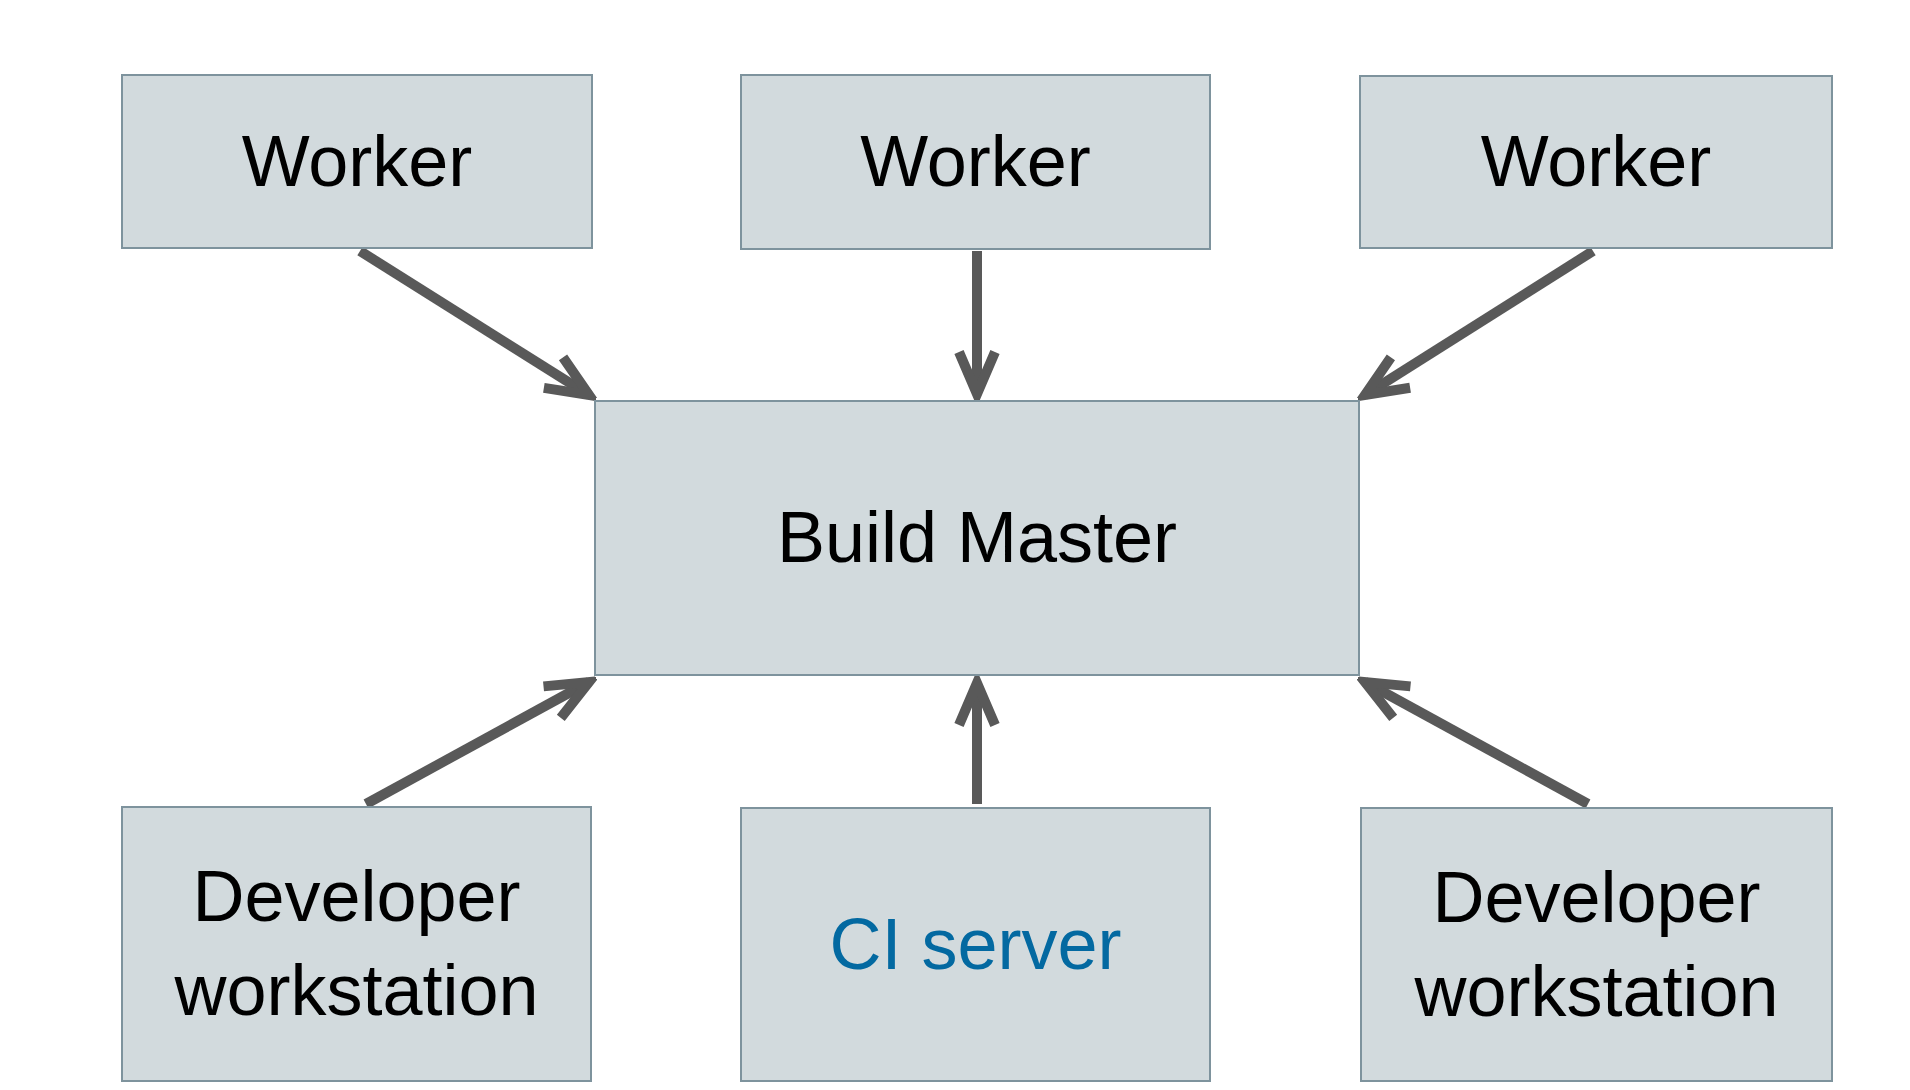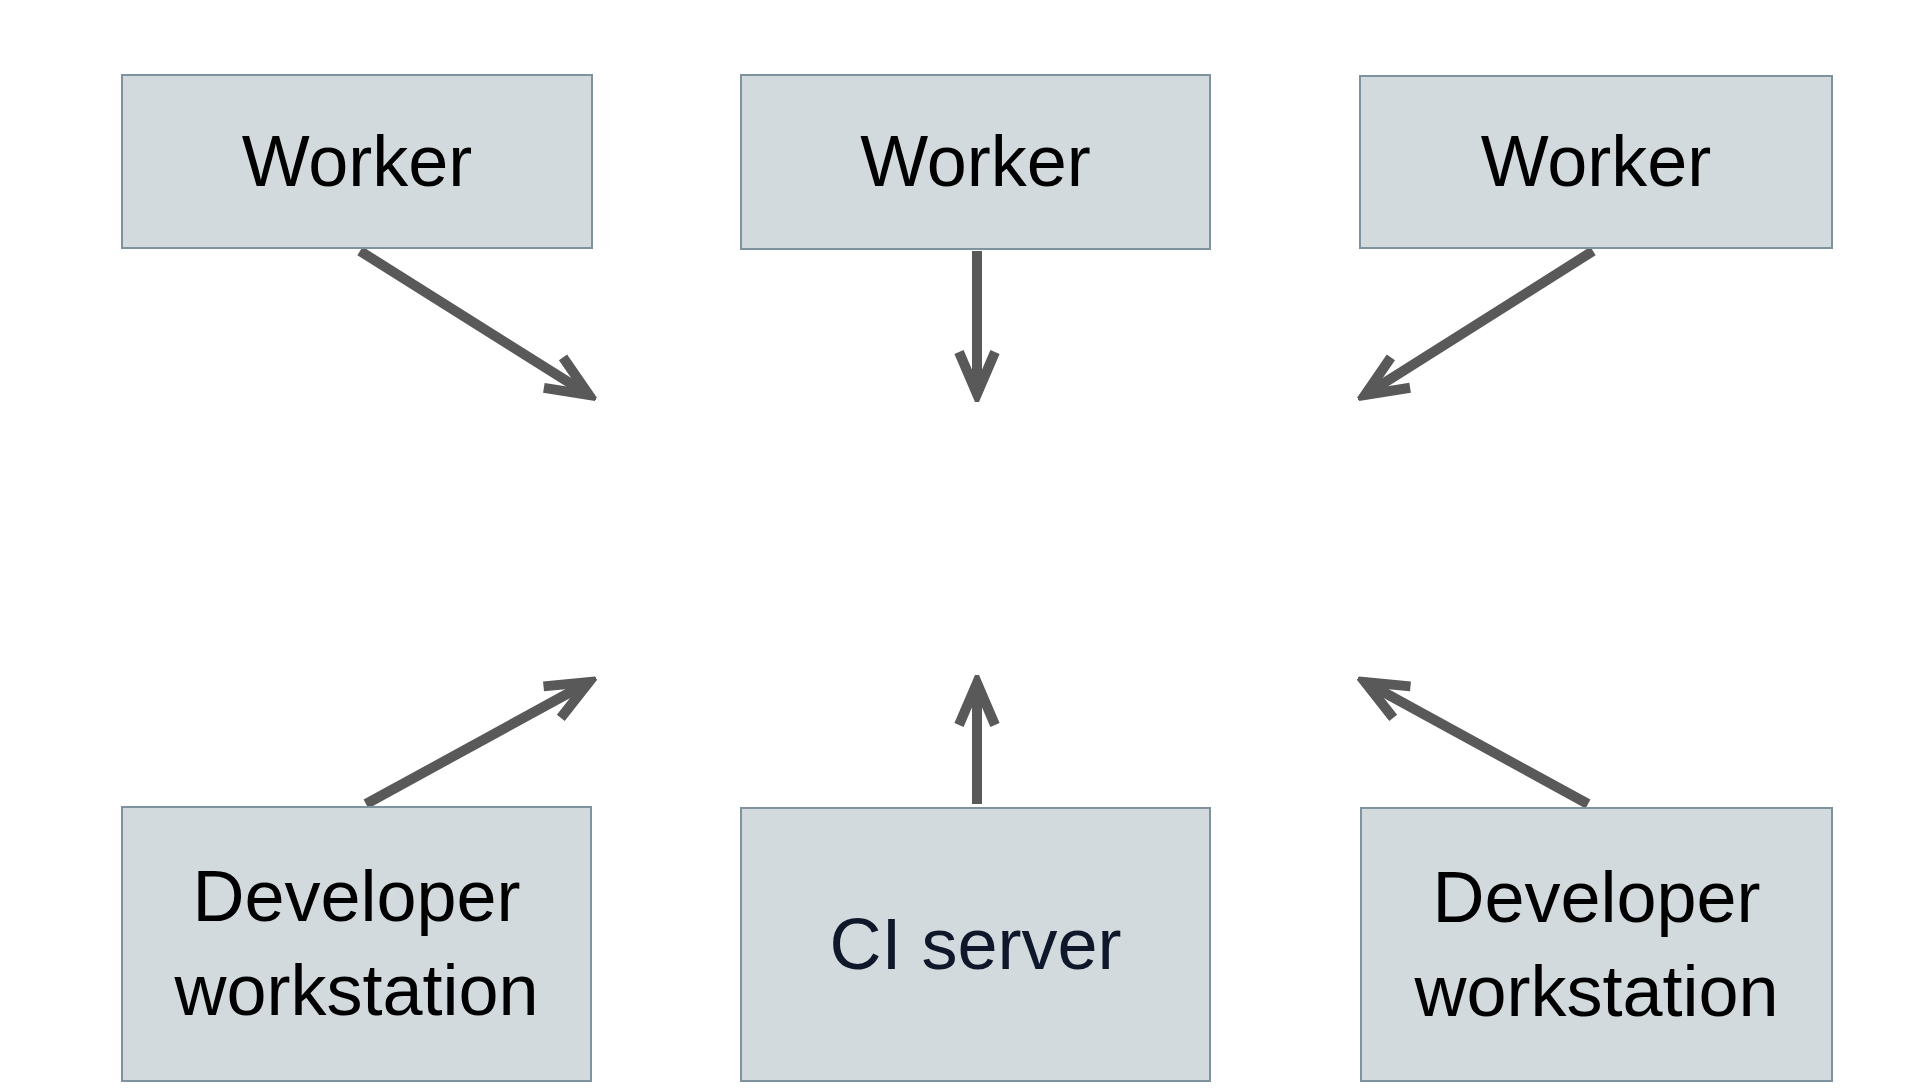--- a/index.html
+++ b/index.html
@@ -60,22 +60,25 @@
 
 <div class="node" style="left: 121px; top: 42px; width: 472px; height: 175px; background: rgb(210, 218, 221); border-color: rgb(126, 147, 157); color: rgb(0, 0, 0);">
       <span>Worker</span>
     </div>
     <div class="node" style="left: 740px; top: 42px; width: 471px; height: 176px; background: rgb(210, 218, 221); border-color: rgb(126, 147, 157); color: rgb(0, 0, 0);">
       <span>Worker</span>
     </div>
     <div class="node" style="left: 1359px; top: 43px; width: 474px; height: 174px; background: rgb(210, 218, 221); border-color: rgb(126, 147, 157); color: rgb(0, 0, 0);">
       <span>Worker</span>
     </div>
+    <div class="node" style="left: 594px; top: 368px; width: 766px; height: 276px; background: rgb(210, 218, 221); border-color: rgb(126, 147, 157); color: rgb(0, 0, 0);">
+      <span>Build Master</span>
+    </div>
     <div class="node" style="left: 121px; top: 774px; width: 471px; height: 276px; background: rgb(210, 218, 221); border-color: rgb(126, 147, 157); color: rgb(0, 0, 0);">
       <span>Developer workstation</span>
     </div>
-    <div class="node" style="left: 740px; top: 775px; width: 471px; height: 275px; background: rgb(210, 218, 221); border-color: rgb(126, 147, 157); color: #0f172a;">
+    <div class="node" style="left: 740px; top: 775px; width: 471px; height: 275px; background: rgb(210, 218, 221); border-color: rgb(126, 147, 157); color: #0369a1;">
       <span>CI server</span>
     </div>
     <div class="node" style="left: 1360px; top: 775px; width: 473px; height: 275px; background: rgb(210, 218, 221); border-color: rgb(126, 147, 157); color: rgb(0, 0, 0);">
       <span>Developer workstation</span>
     </div>
   </div>
 
 </body></html>

